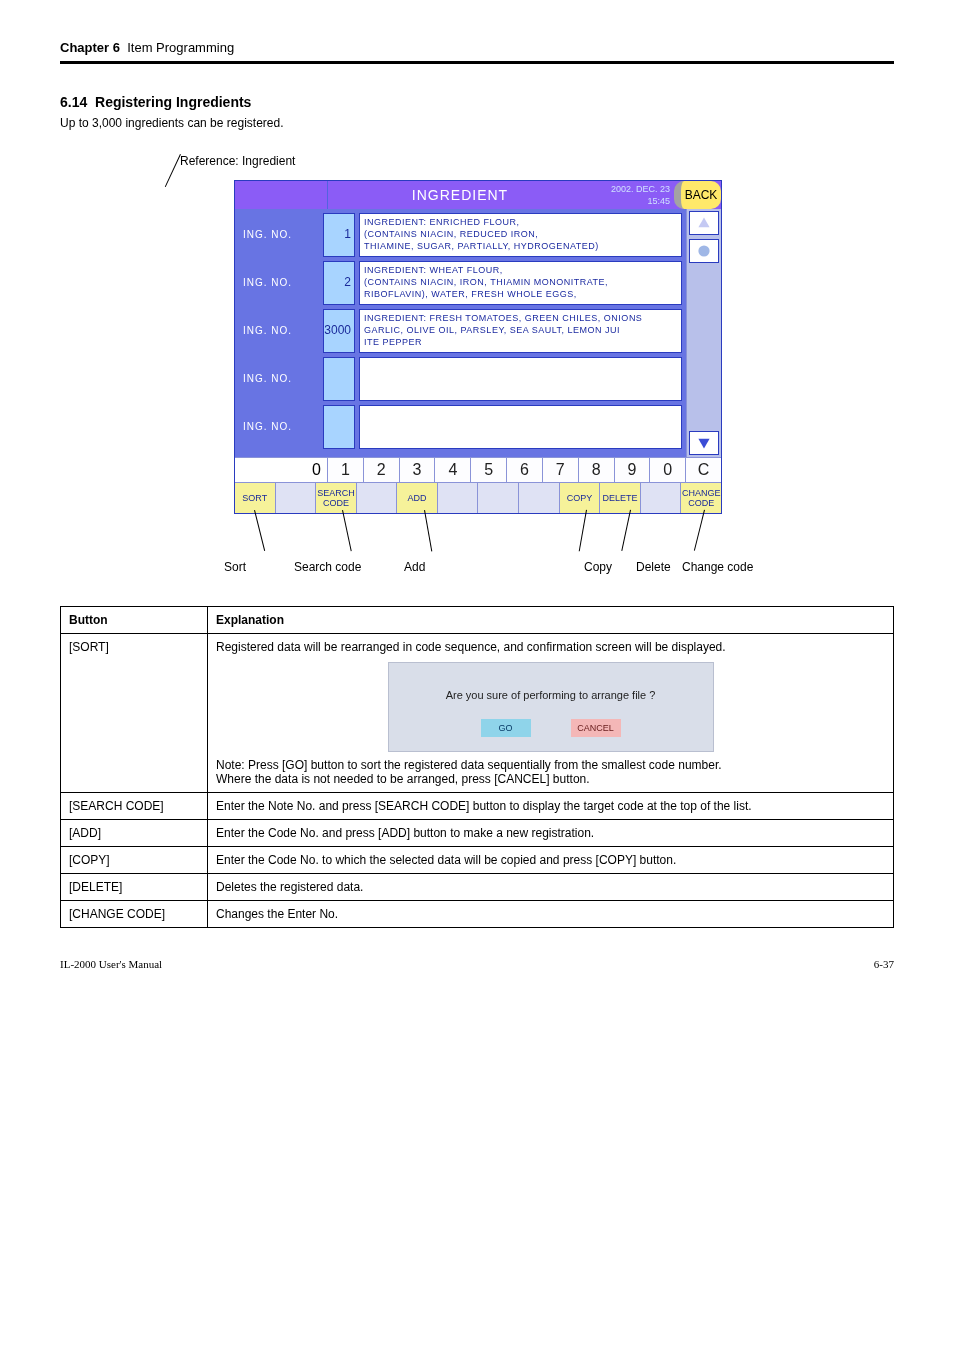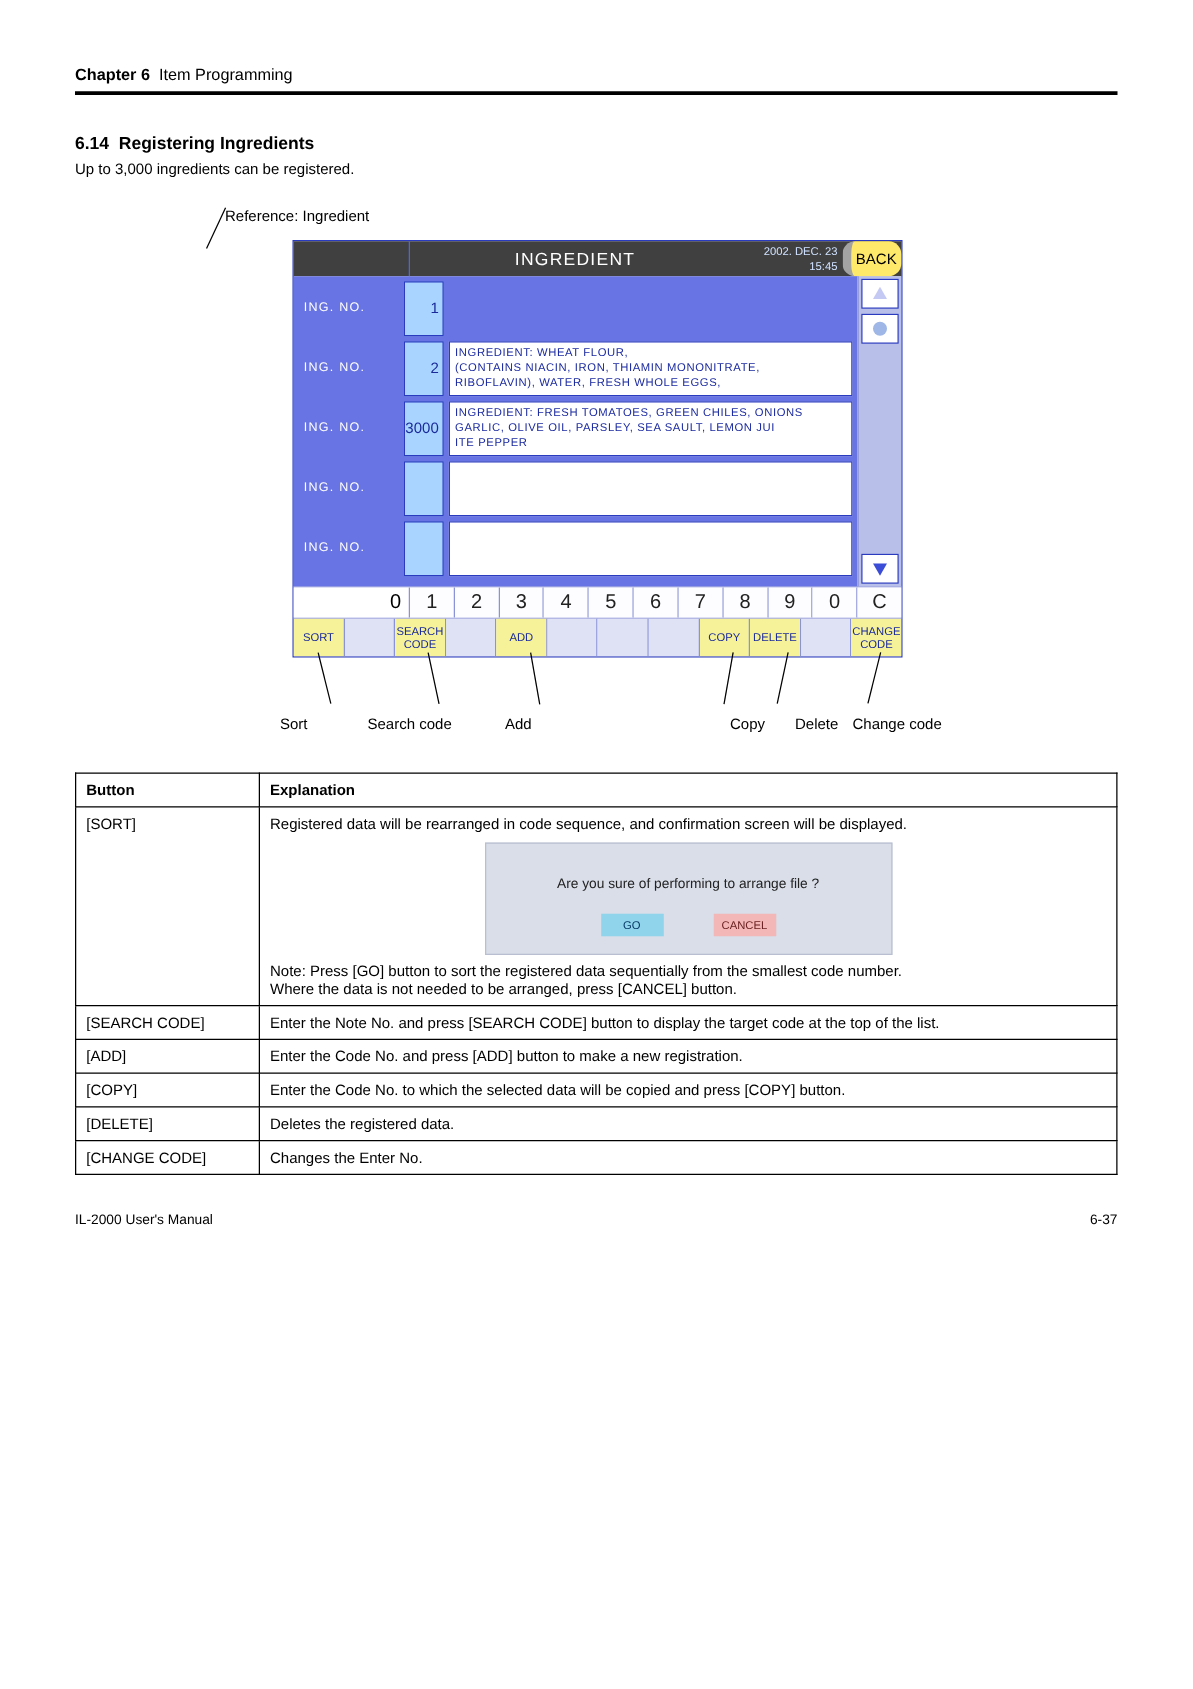--- a/index.html
+++ b/index.html
@@ -5,21 +5,21 @@
   body {
     margin: 0;
     padding: 0;
     background: #fff;
     font-family: Arial, sans-serif;
     font-size: 12px;
     color: #000;
   }
   .page {
     width: 954px;
-    margin: 12px auto;
+    margin: 0 auto;
     padding: 40px 60px 60px 60px;
     box-sizing: border-box;
     position: relative;
   }
   .top-header {
     font-size: 13px;
     color: #000;
     padding-bottom: 6px;
   }
   .top-header .chap {
@@ -68,21 +68,21 @@
   
   .screen {
     width: 486px;
     border: 1px solid #2a3bbf;
     background: #f4f4f8;
   }
   .titlebar {
     display: flex;
     align-items: stretch;
     height: 28px;
-    background: #404040;
+    background: #8b5cf6;
     color: #fff;
   }
   .titlebar .left-blank {
     width: 92px;
     border-right: 1px solid #5263e0;
   }
   .titlebar .title {
     flex: 1;
     text-align: center;
     font-size: 14px;
@@ -287,20 +287,21 @@
   .dialog .dbtn.cancel { background: #f4b7b7; color:#6a2020; }
 
   .footer {
     position: absolute;
     bottom: 18px;
     width: 834px;
     display: flex;
     justify-content: space-between;
     font-size: 11px;
     color: #000;
+    font-family: Liberation Serif, serif;
   }
 </style>
 </head>
 <body>
 
 <div class="page">
 
   <div class="top-header">
     <span class="chap">Chapter 6</span>
     &nbsp;<span>Item Programming</span>
@@ -329,20 +330,23 @@
           <div>15:45</div>
         </div>
         <div class="back-btn">BACK</div>
       </div>
 
       <div class="list-area">
         <div class="rows-col">
           <div class="row">
             <div class="labelcell">ING. NO.</div>
             <div class="numcell">1</div>
+            <div class="textcell" style="white-space:pre-line">INGREDIENT: ENRICHED FLOUR,
+(CONTAINS NIACIN, REDUCED IRON,
+THIAMINE, SUGAR, PARTIALLY, HYDROGENATED)</div>
           </div>
           <div class="row">
             <div class="labelcell">ING. NO.</div>
             <div class="numcell">2</div>
             <div class="textcell" style="white-space:pre-line">INGREDIENT: WHEAT FLOUR,
 (CONTAINS NIACIN, IRON, THIAMIN MONONITRATE,
 RIBOFLAVIN), WATER, FRESH WHOLE EGGS,</div>
           </div>
           <div class="row">
             <div class="labelcell">ING. NO.</div>

